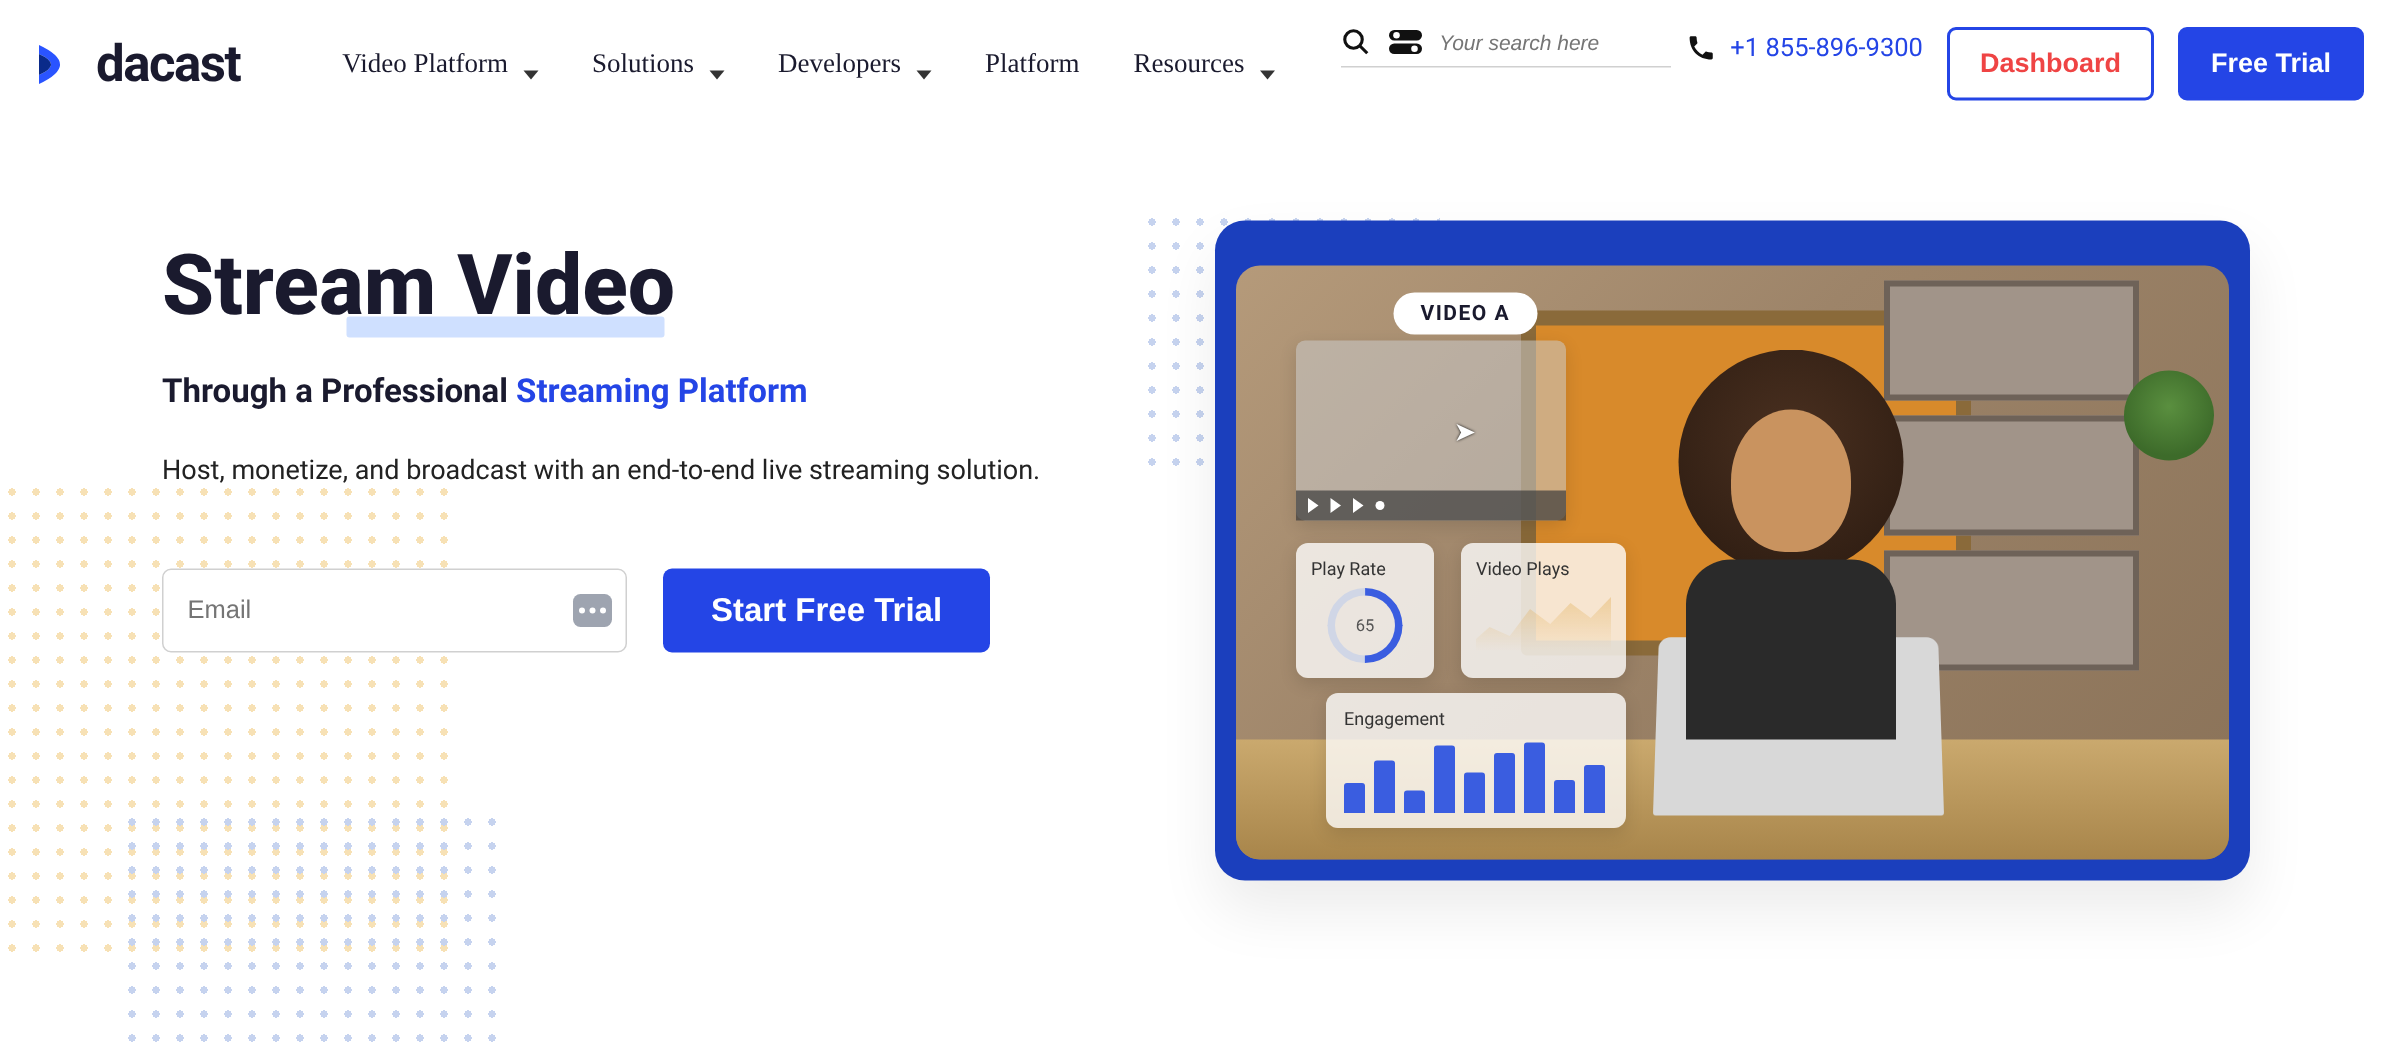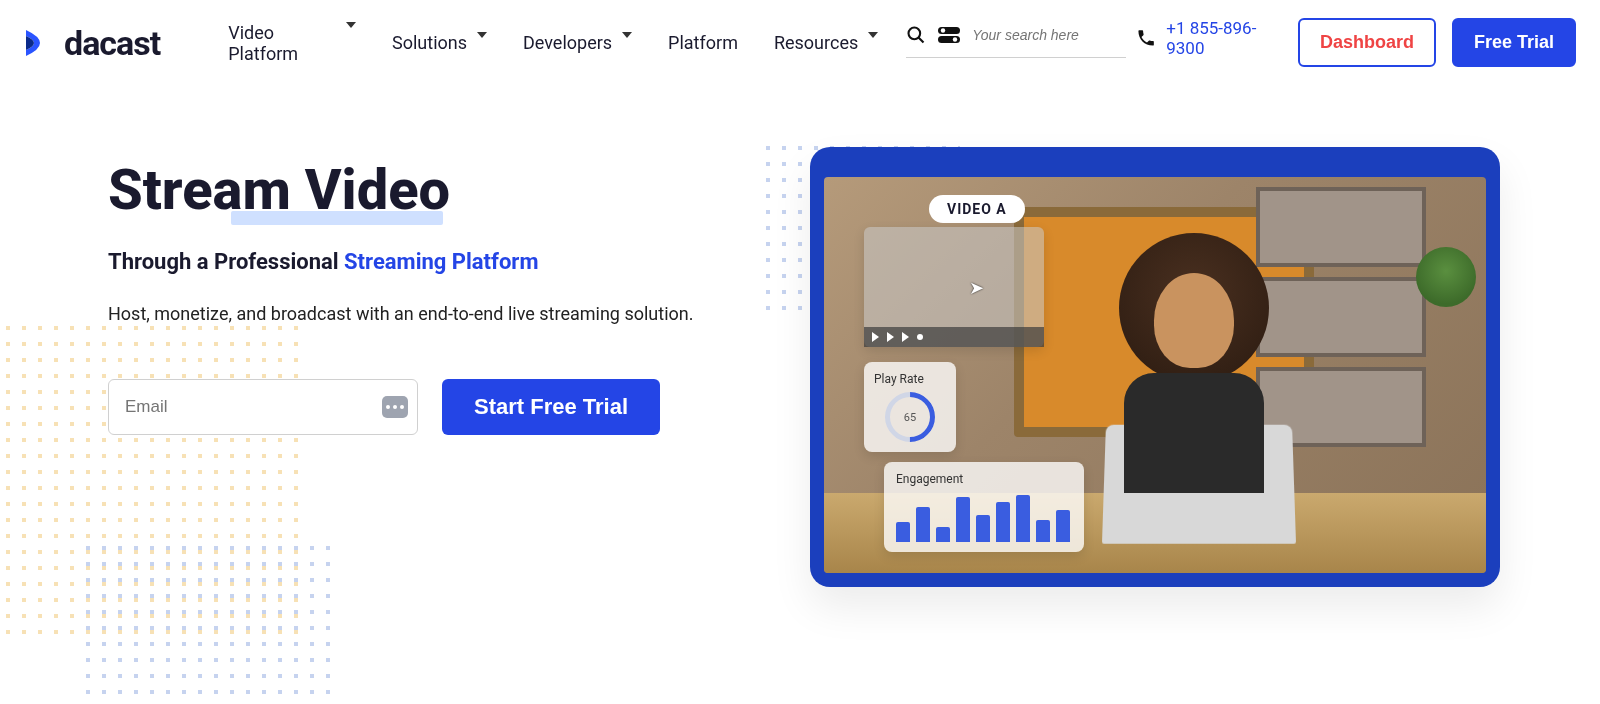--- a/index.html
+++ b/index.html
@@ -31,23 +31,24 @@
 .nav {
   display: flex;
   align-items: center;
   gap: 36px;
   margin-left: 40px;
 }
 .nav-item {
   font-size: 18px;
   color: #1a1a2e;
   display: flex;
-  align-items: flex-start;
+  align-items: flex-end;
   gap: 10px;
   cursor: pointer;
+  font-family: Liberation Serif, serif;
 }
 .chevron-down {
   width: 0; height: 0;
   border-left: 5px solid transparent;
   border-right: 5px solid transparent;
   border-top: 6px solid #333;
 }
 .header-right {
   margin-left: auto;
   display: flex;
@@ -196,21 +197,21 @@
   width: 690px;
   height: 440px;
   background: #1b3fbd;
   border-radius: 20px;
   padding: 30px 14px 14px 14px;
   box-shadow: 0 20px 40px rgba(0,0,0,0.08);
 }
 .video-inner {
   width: 100%;
   height: 100%;
-  border-radius: 4px;
+  border-radius: 16px;
   position: relative;
   overflow: hidden;
   background: linear-gradient(135deg, #b59a7a 0%, #9d8469 40%, #8a7258 100%);
 }
 .room-board {
   position: absolute;
   left: 190px; top: 30px;
   width: 300px; height: 230px;
   background: #d88a2b;
   border: 10px solid #8a6a3a;
@@ -444,20 +445,24 @@
         </div>
         <div class="ov-cursor">➤</div>
 
         <div class="ov ov-playrate">
           <div>Play Rate</div>
           <div class="ring">
             <span class="ring-label">65</span>
           </div>
         </div>
 
+        <div class="ov ov-plays">
+          <div>Video Plays</div>
+          <div class="spark"></div>
+        </div>
 
         <div class="ov ov-engage">
           <div>Engagement</div>
           <div class="bars">
             <span style="height:40%"></span>
               <span style="height:70%"></span>
               <span style="height:30%"></span>
             <span style="height:90%"></span>
               <span style="height:55%"></span>
               <span style="height:80%"></span>

